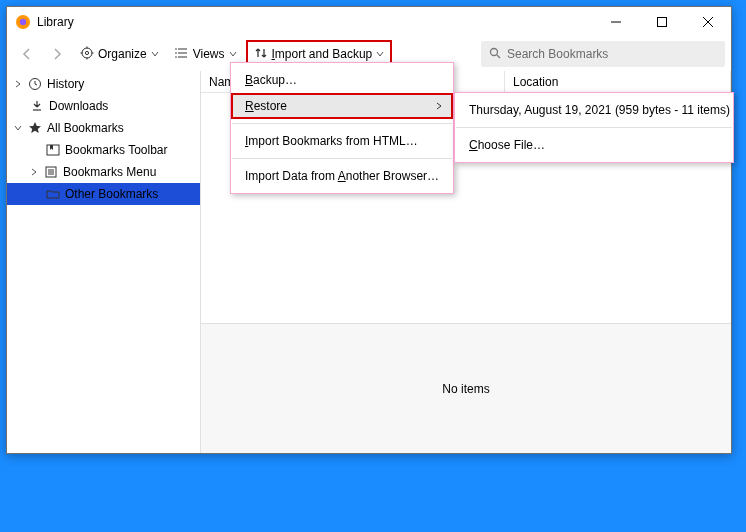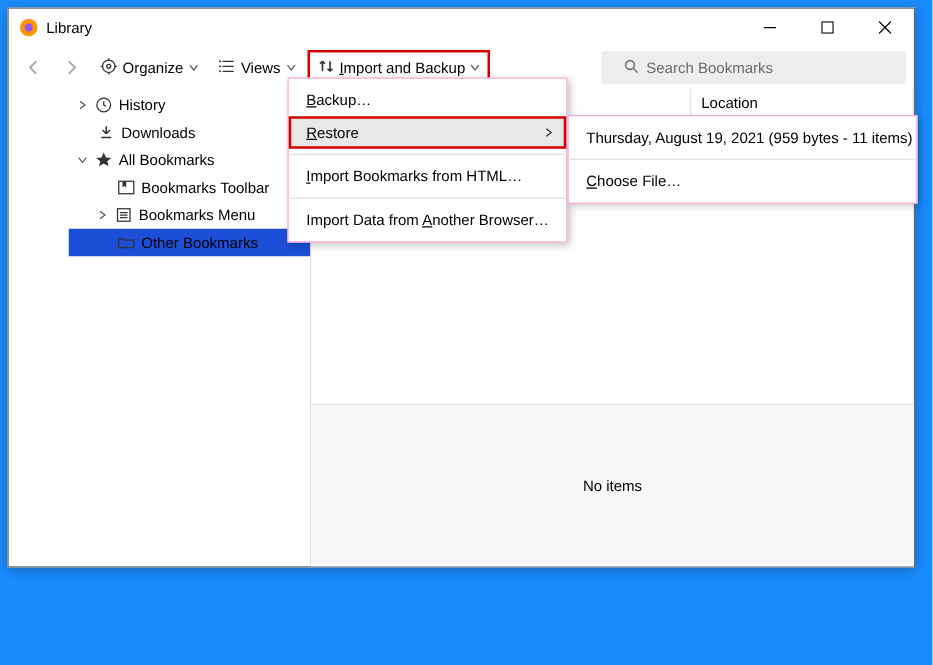--- a/index.html
+++ b/index.html
@@ -11,24 +11,24 @@
 .titlebar .spacer { flex: 1; }
 .winbtn { width: 46px; height: 30px; display: flex; align-items: center; justify-content: center; }
 .winbtn svg { width: 10px; height: 10px; }
 .toolbar { height: 34px; display: flex; align-items: center; padding: 0 6px; gap: 2px; }
 .tbtn { display: flex; align-items: center; padding: 4px 6px; gap: 4px; border: 1px solid transparent; }
 .tbtn.nav svg { width: 14px; height: 14px; }
 .tbtn.nav { color: #6a6a6a; }
 .tbtn.nav.disabled { opacity: 0.5; }
 .drop-caret { width: 8px; height: 8px; }
 .highlight-red { border: 2px solid #d40000; }
-.searchbox { margin-left: auto; width: 244px; height: 26px; background: #ededed; display: flex; align-items: center; padding: 0 18px; gap: 6px; border-radius: 2px; }
+.searchbox { margin-left: auto; width: 244px; height: 26px; background: #ededed; display: flex; align-items: center; padding: 0 8px; gap: 6px; border-radius: 2px; }
 .searchbox input { border: none; background: transparent; outline: none; width: 100%; font-size: 12px; }
 .searchbox input::placeholder { color: #6b6b6b; }
-.split { flex: 1; display: flex; min-height: 0; padding-left: 48px; }
+.split { flex: 1; display: flex; min-height: 0; }
 .sidebar { width: 194px; border-right: 1px solid #e0e0e0; padding-top: 2px; }
 .treeitem { display: flex; align-items: center; height: 22px; padding-left: 6px; gap: 4px; }
 .treeitem .twisty { width: 10px; display: flex; justify-content: center; }
 .treeitem .twisty svg { width: 8px; height: 8px; }
 .treeitem .icon { width: 16px; display: flex; justify-content: center; }
 .treeitem .label { white-space: nowrap; }
 .treeitem.d1 { padding-left: 22px; }
 .treeitem.d2 { padding-left: 38px; }
 .treeitem.sel { background: #1d4ed8; }
 .content { flex: 1; display: flex; flex-direction: column; }

